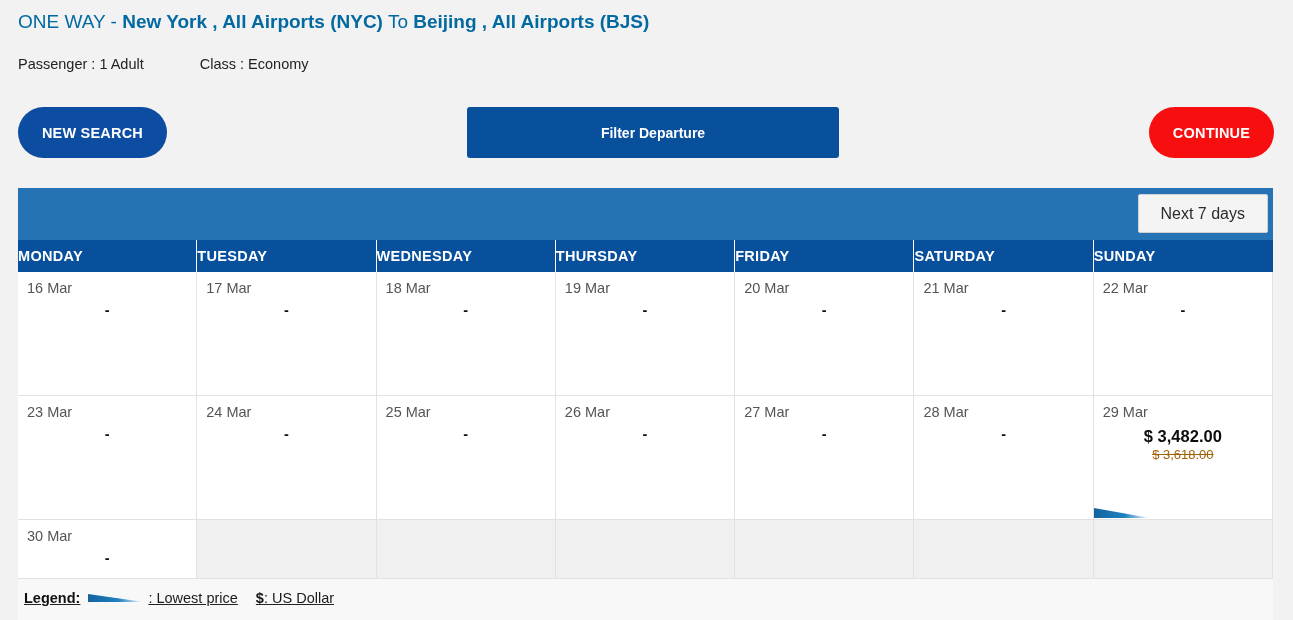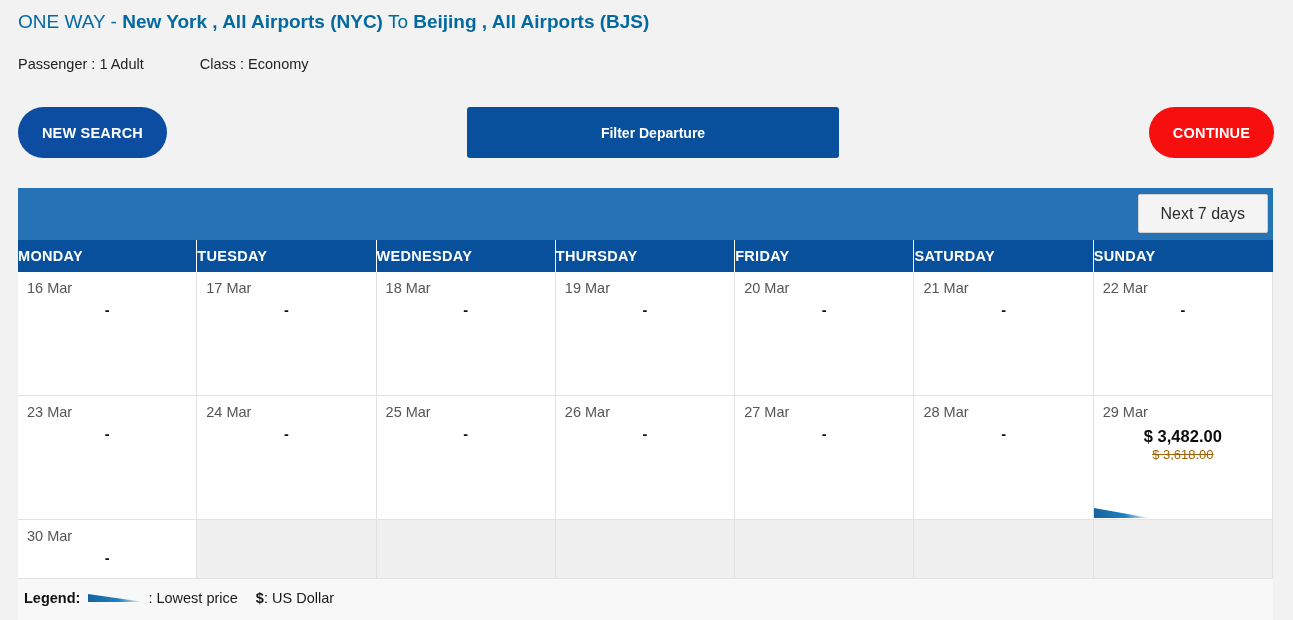--- a/index.html
+++ b/index.html
@@ -208,20 +208,21 @@
     border-top: 1px solid #e2e2e2;
     box-sizing: border-box;
   }
   .legend-inner {
     position: absolute;
     left: 6px;
     top: 11px;
     display: flex;
     align-items: center;
     white-space: nowrap;
+    text-decoration: underline;
   }
   .legend-title {
     font-size: 14.5px;
     font-weight: 700;
     color: #111111;
     margin-right: 8px;
   }
   .legend-wedge { display: inline-block; line-height: 0; margin-right: 4px; }
   .legend-text {
     font-size: 14.5px;

